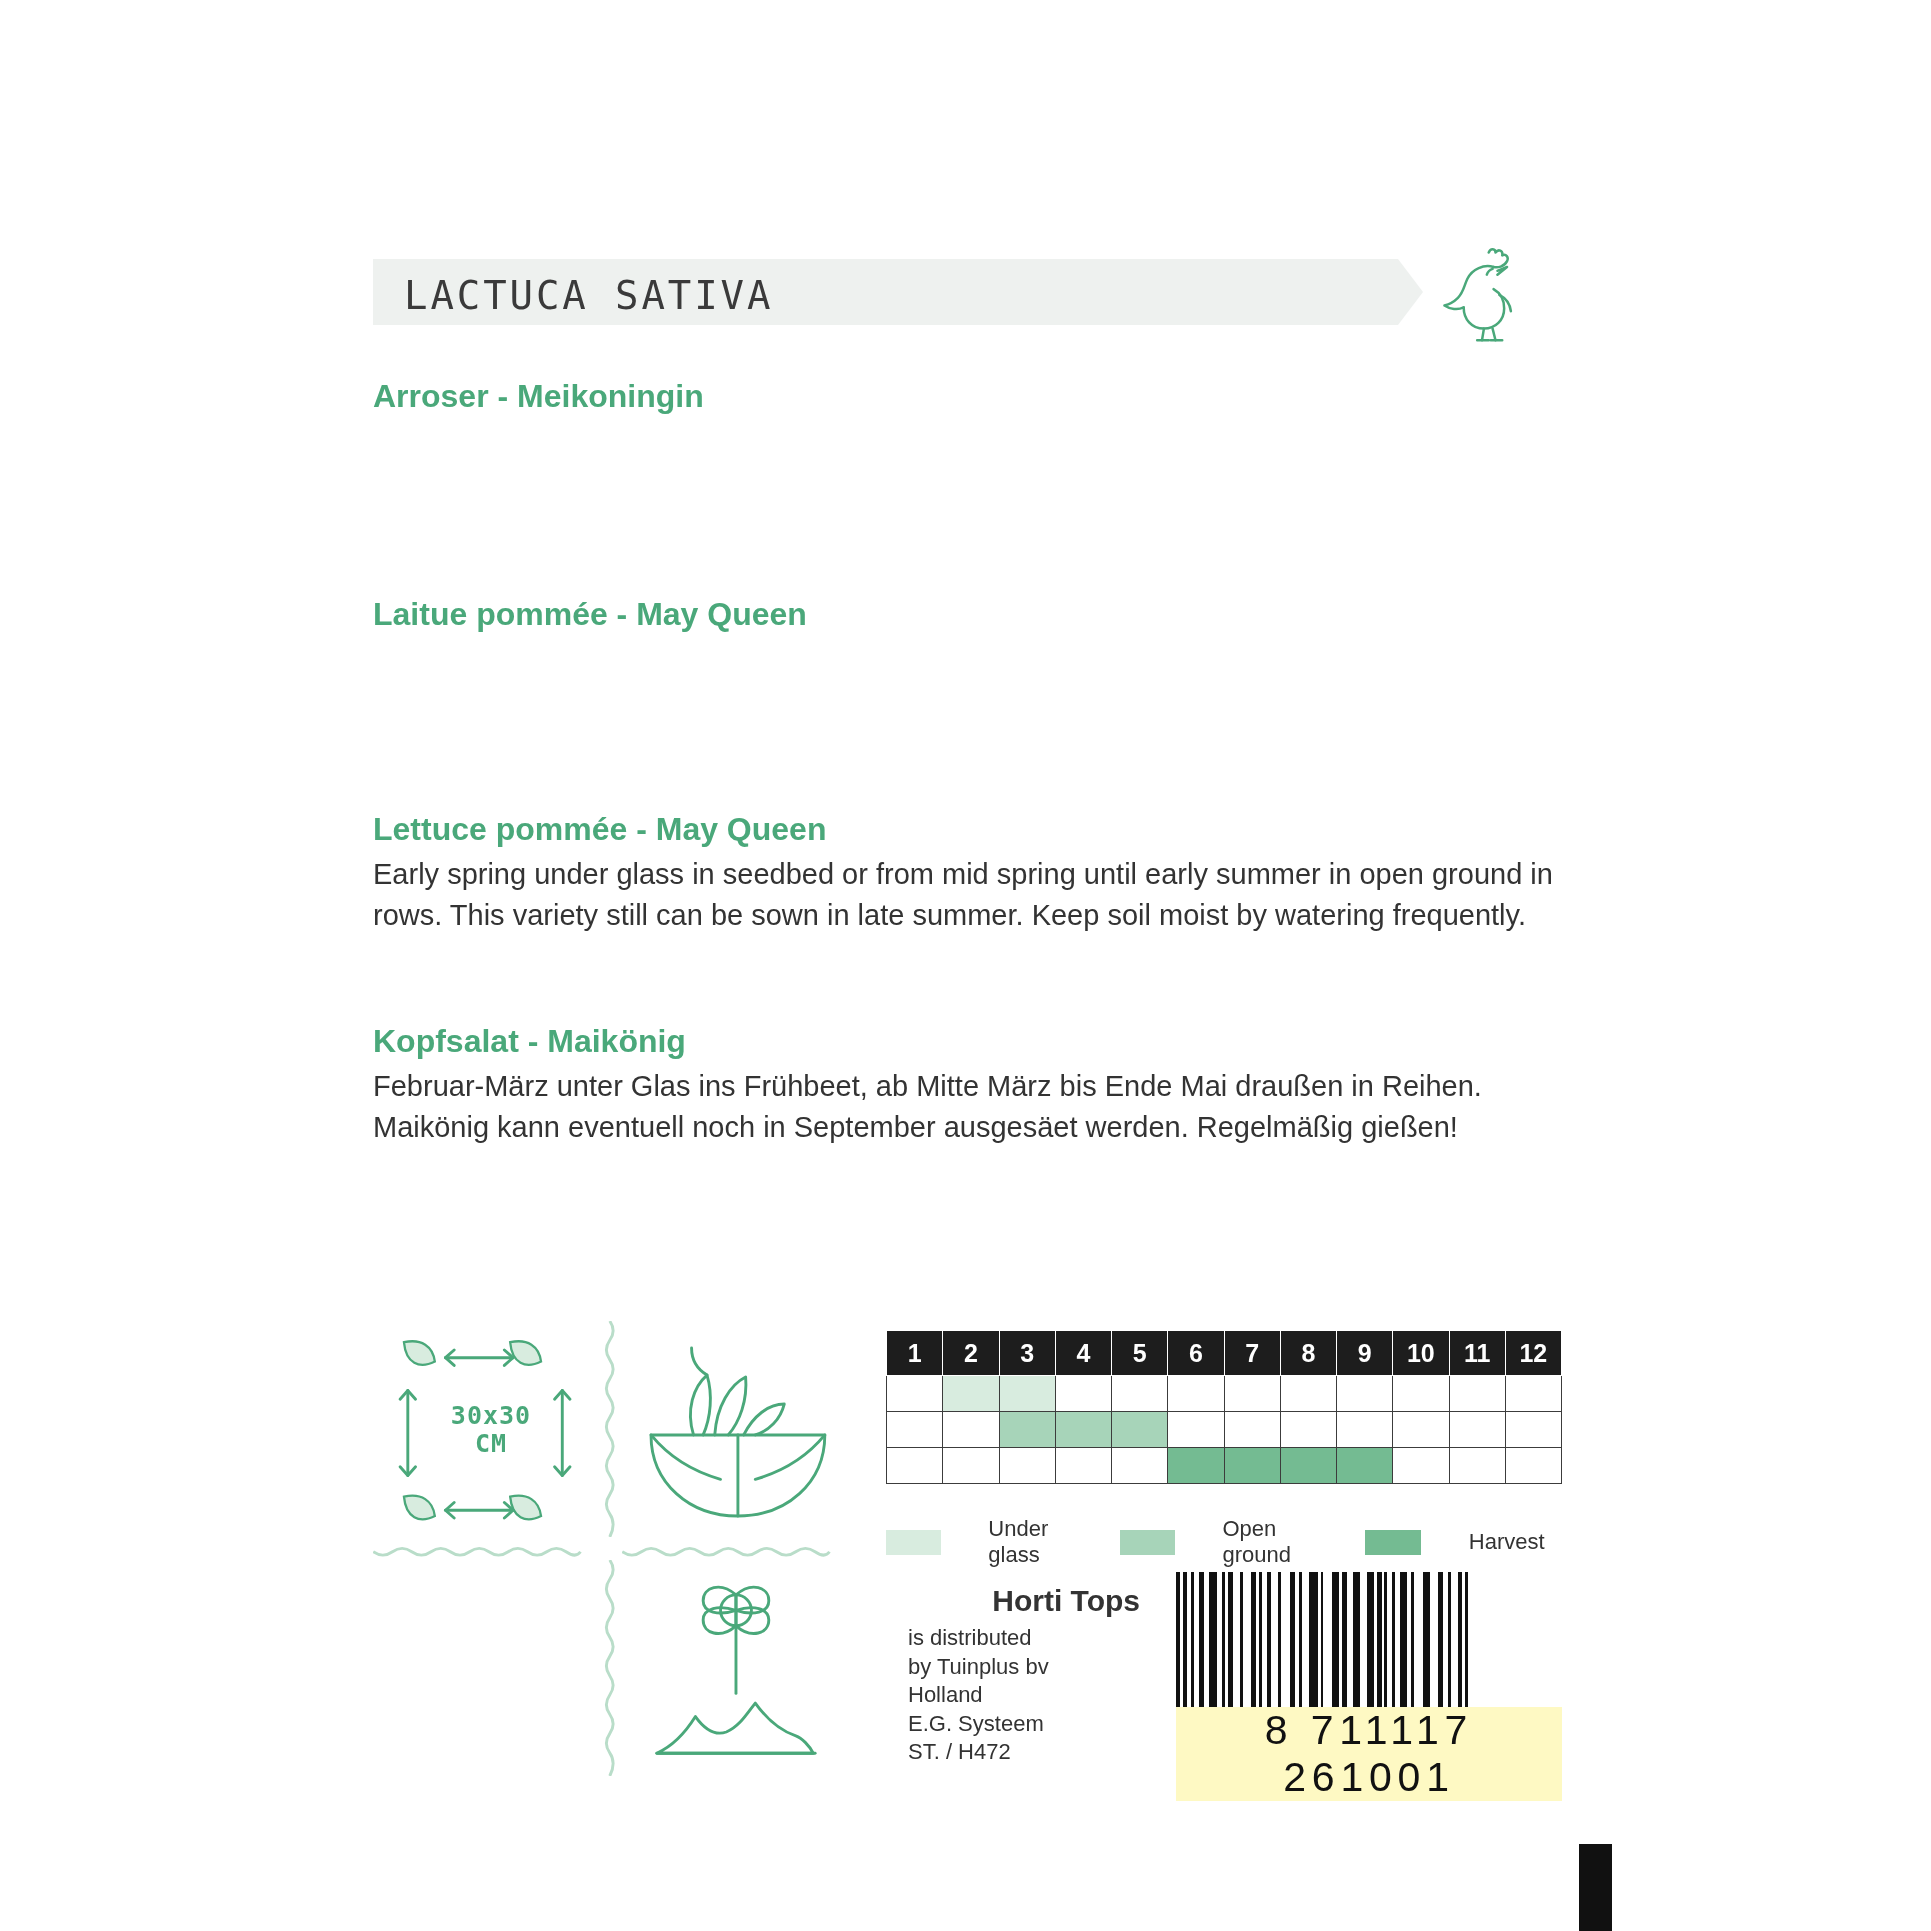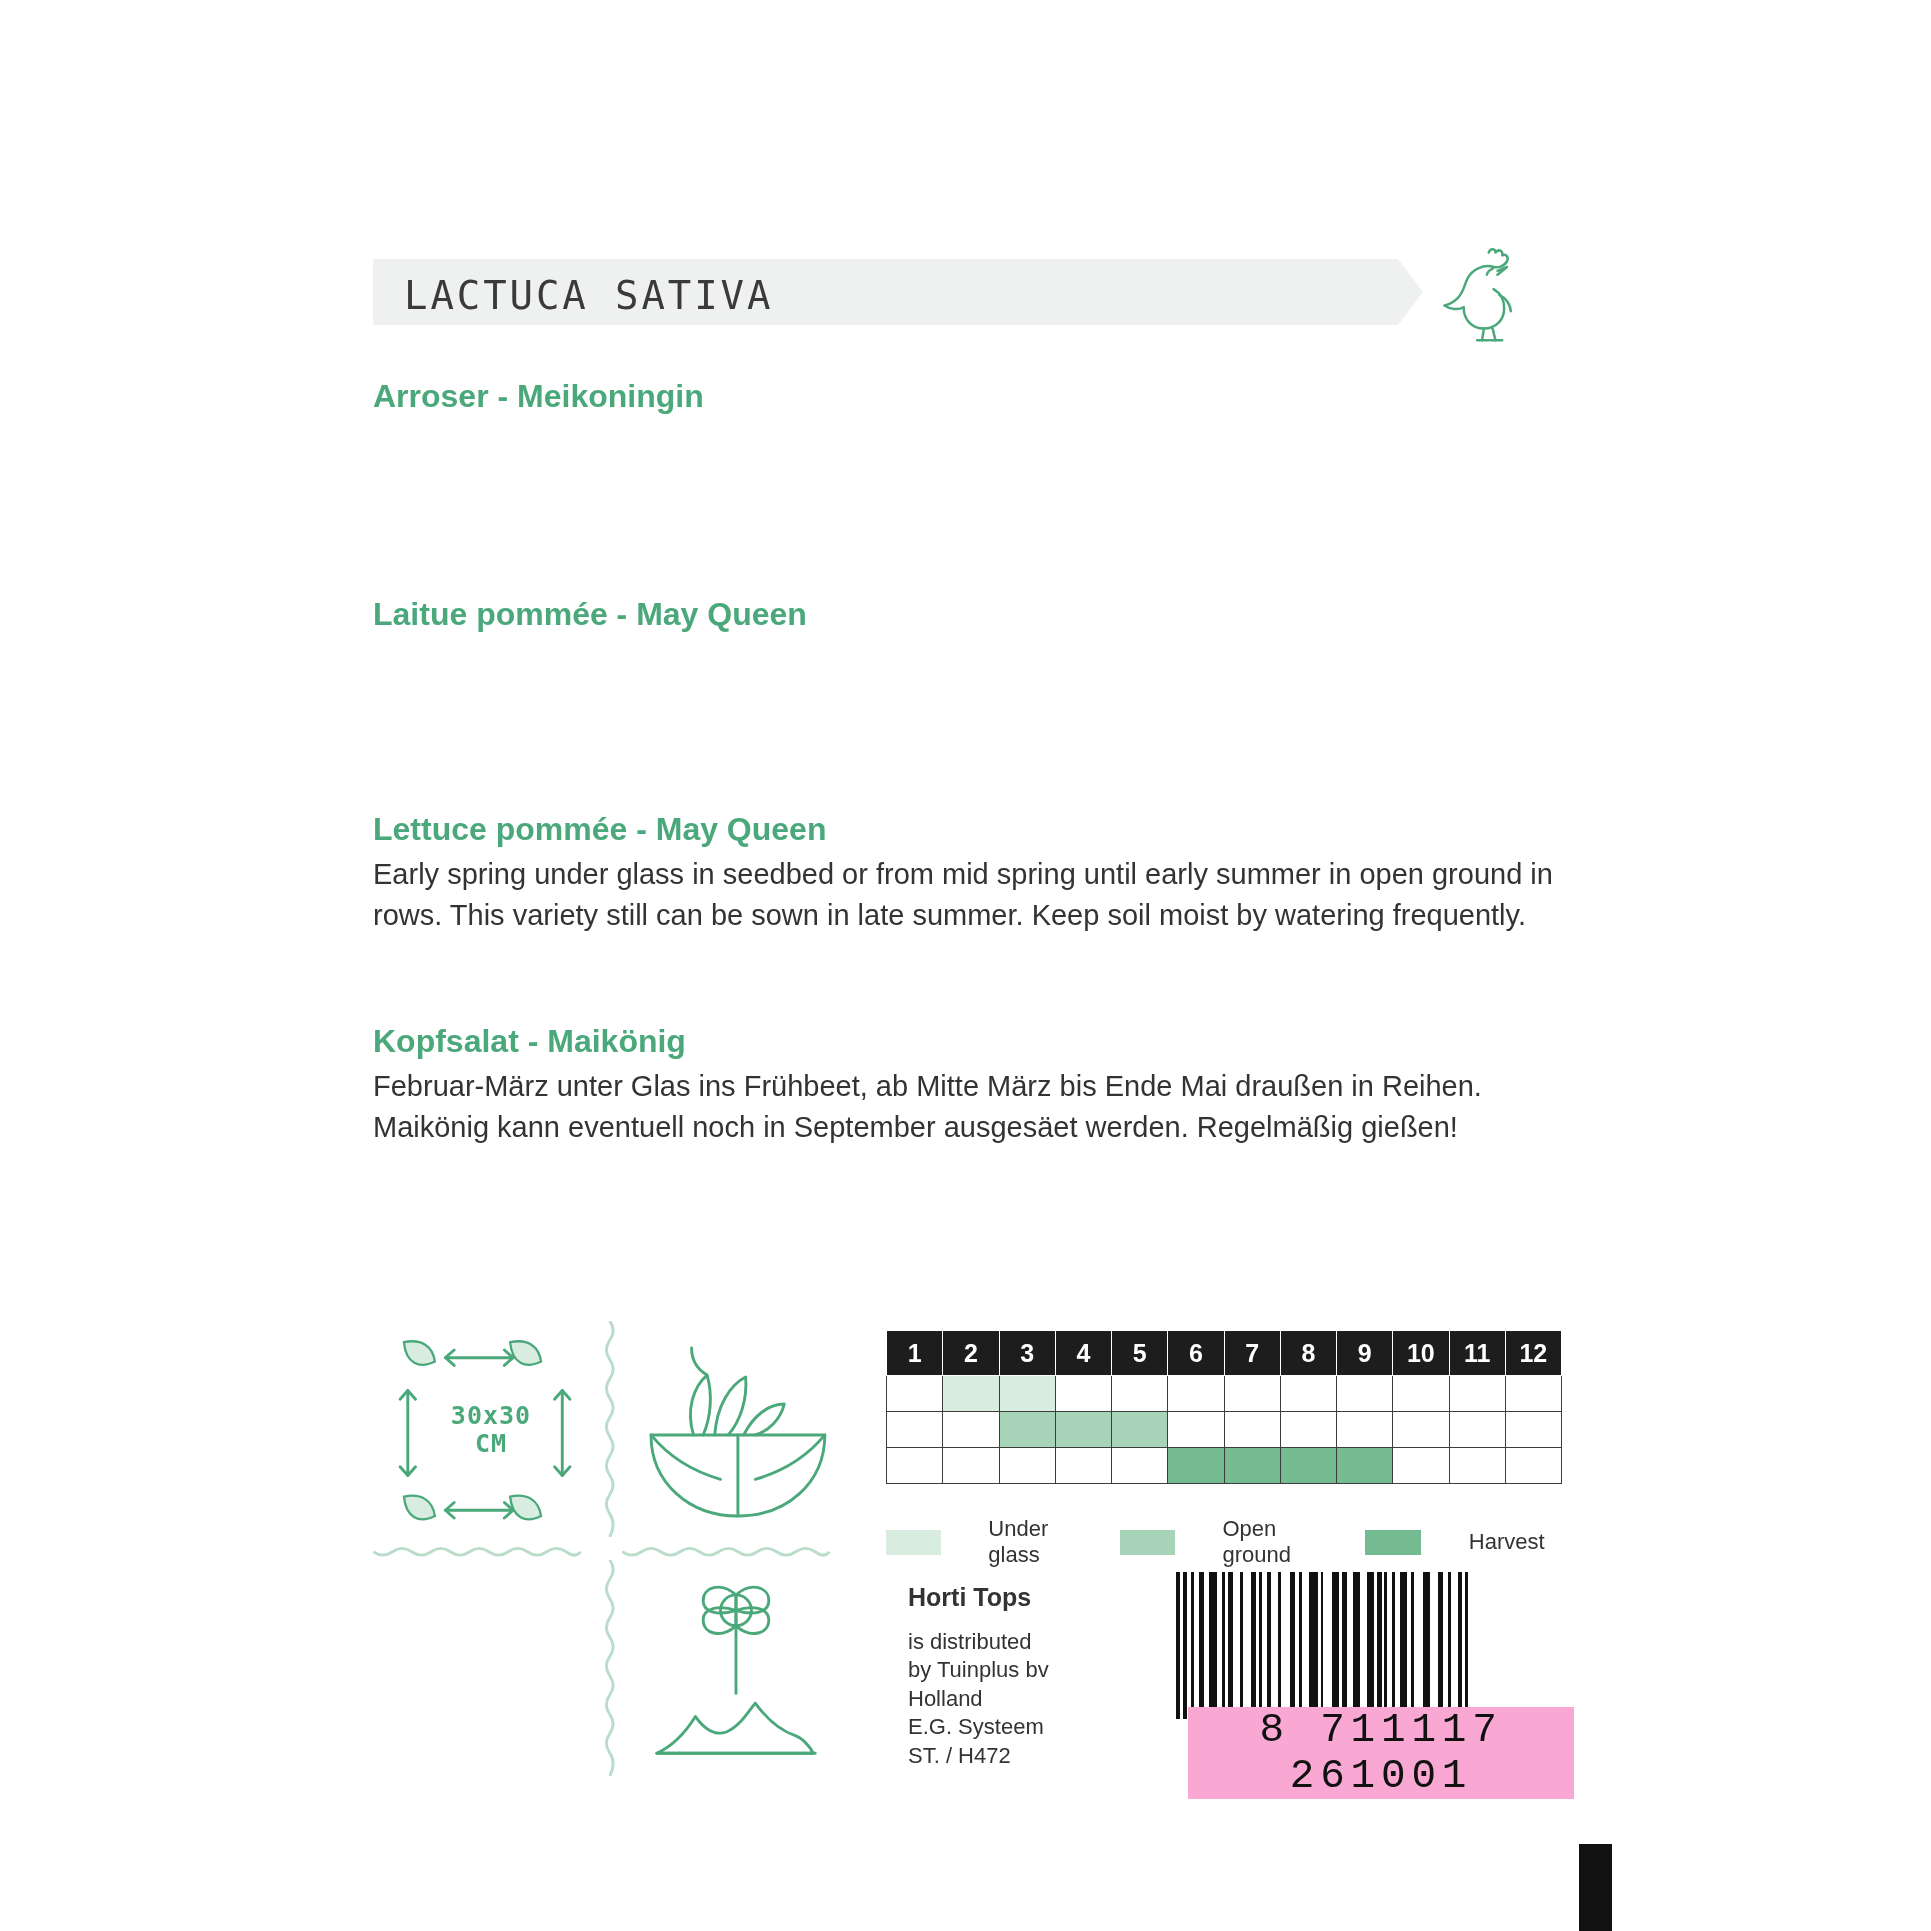--- a/index.html
+++ b/index.html
@@ -191,22 +191,23 @@
     position: absolute;
     left: 908px;
     top: 1581px;
     width: 232px;
     font-size: 22px;
     line-height: 1.30;
     color: #333;
   }
   .dist-brand {
     font-weight: bold;
-    font-size: 25px;
-    margin-bottom: 14px;
+    font-size: 30px;
+    margin-bottom: 4px;
+    text-align: right;
   }
 
   
   .barcode-wrap {
     position: absolute;
     left: 1176px;
     top: 1572px;
     width: 386px;
     height: 188px;
     background: #ffffff;
@@ -219,29 +220,29 @@
     display: flex;
     align-items: flex-start;
   }
   .barcode-bars i {
     display: block;
     height: 147px;
     background: #111;
   }
   .barcode-num {
     position: absolute;
-    left: 12px;
+    left: 0;
     top: 135px;
     width: 386px;
     text-align: center;
-    font-family: Liberation Mono, monospace;
+    font-family: Liberation Sans, sans-serif;
     font-size: 41px;
     letter-spacing: 5.8px;
     color: #111;
-    background: #f9a8d4;
+    background: #fef9c3;
   }
 
   
   .corner-mark {
     position: absolute;
     right: 319px;
     bottom: 0px;
     width: 33px;
     height: 87px;
     background: #111;

